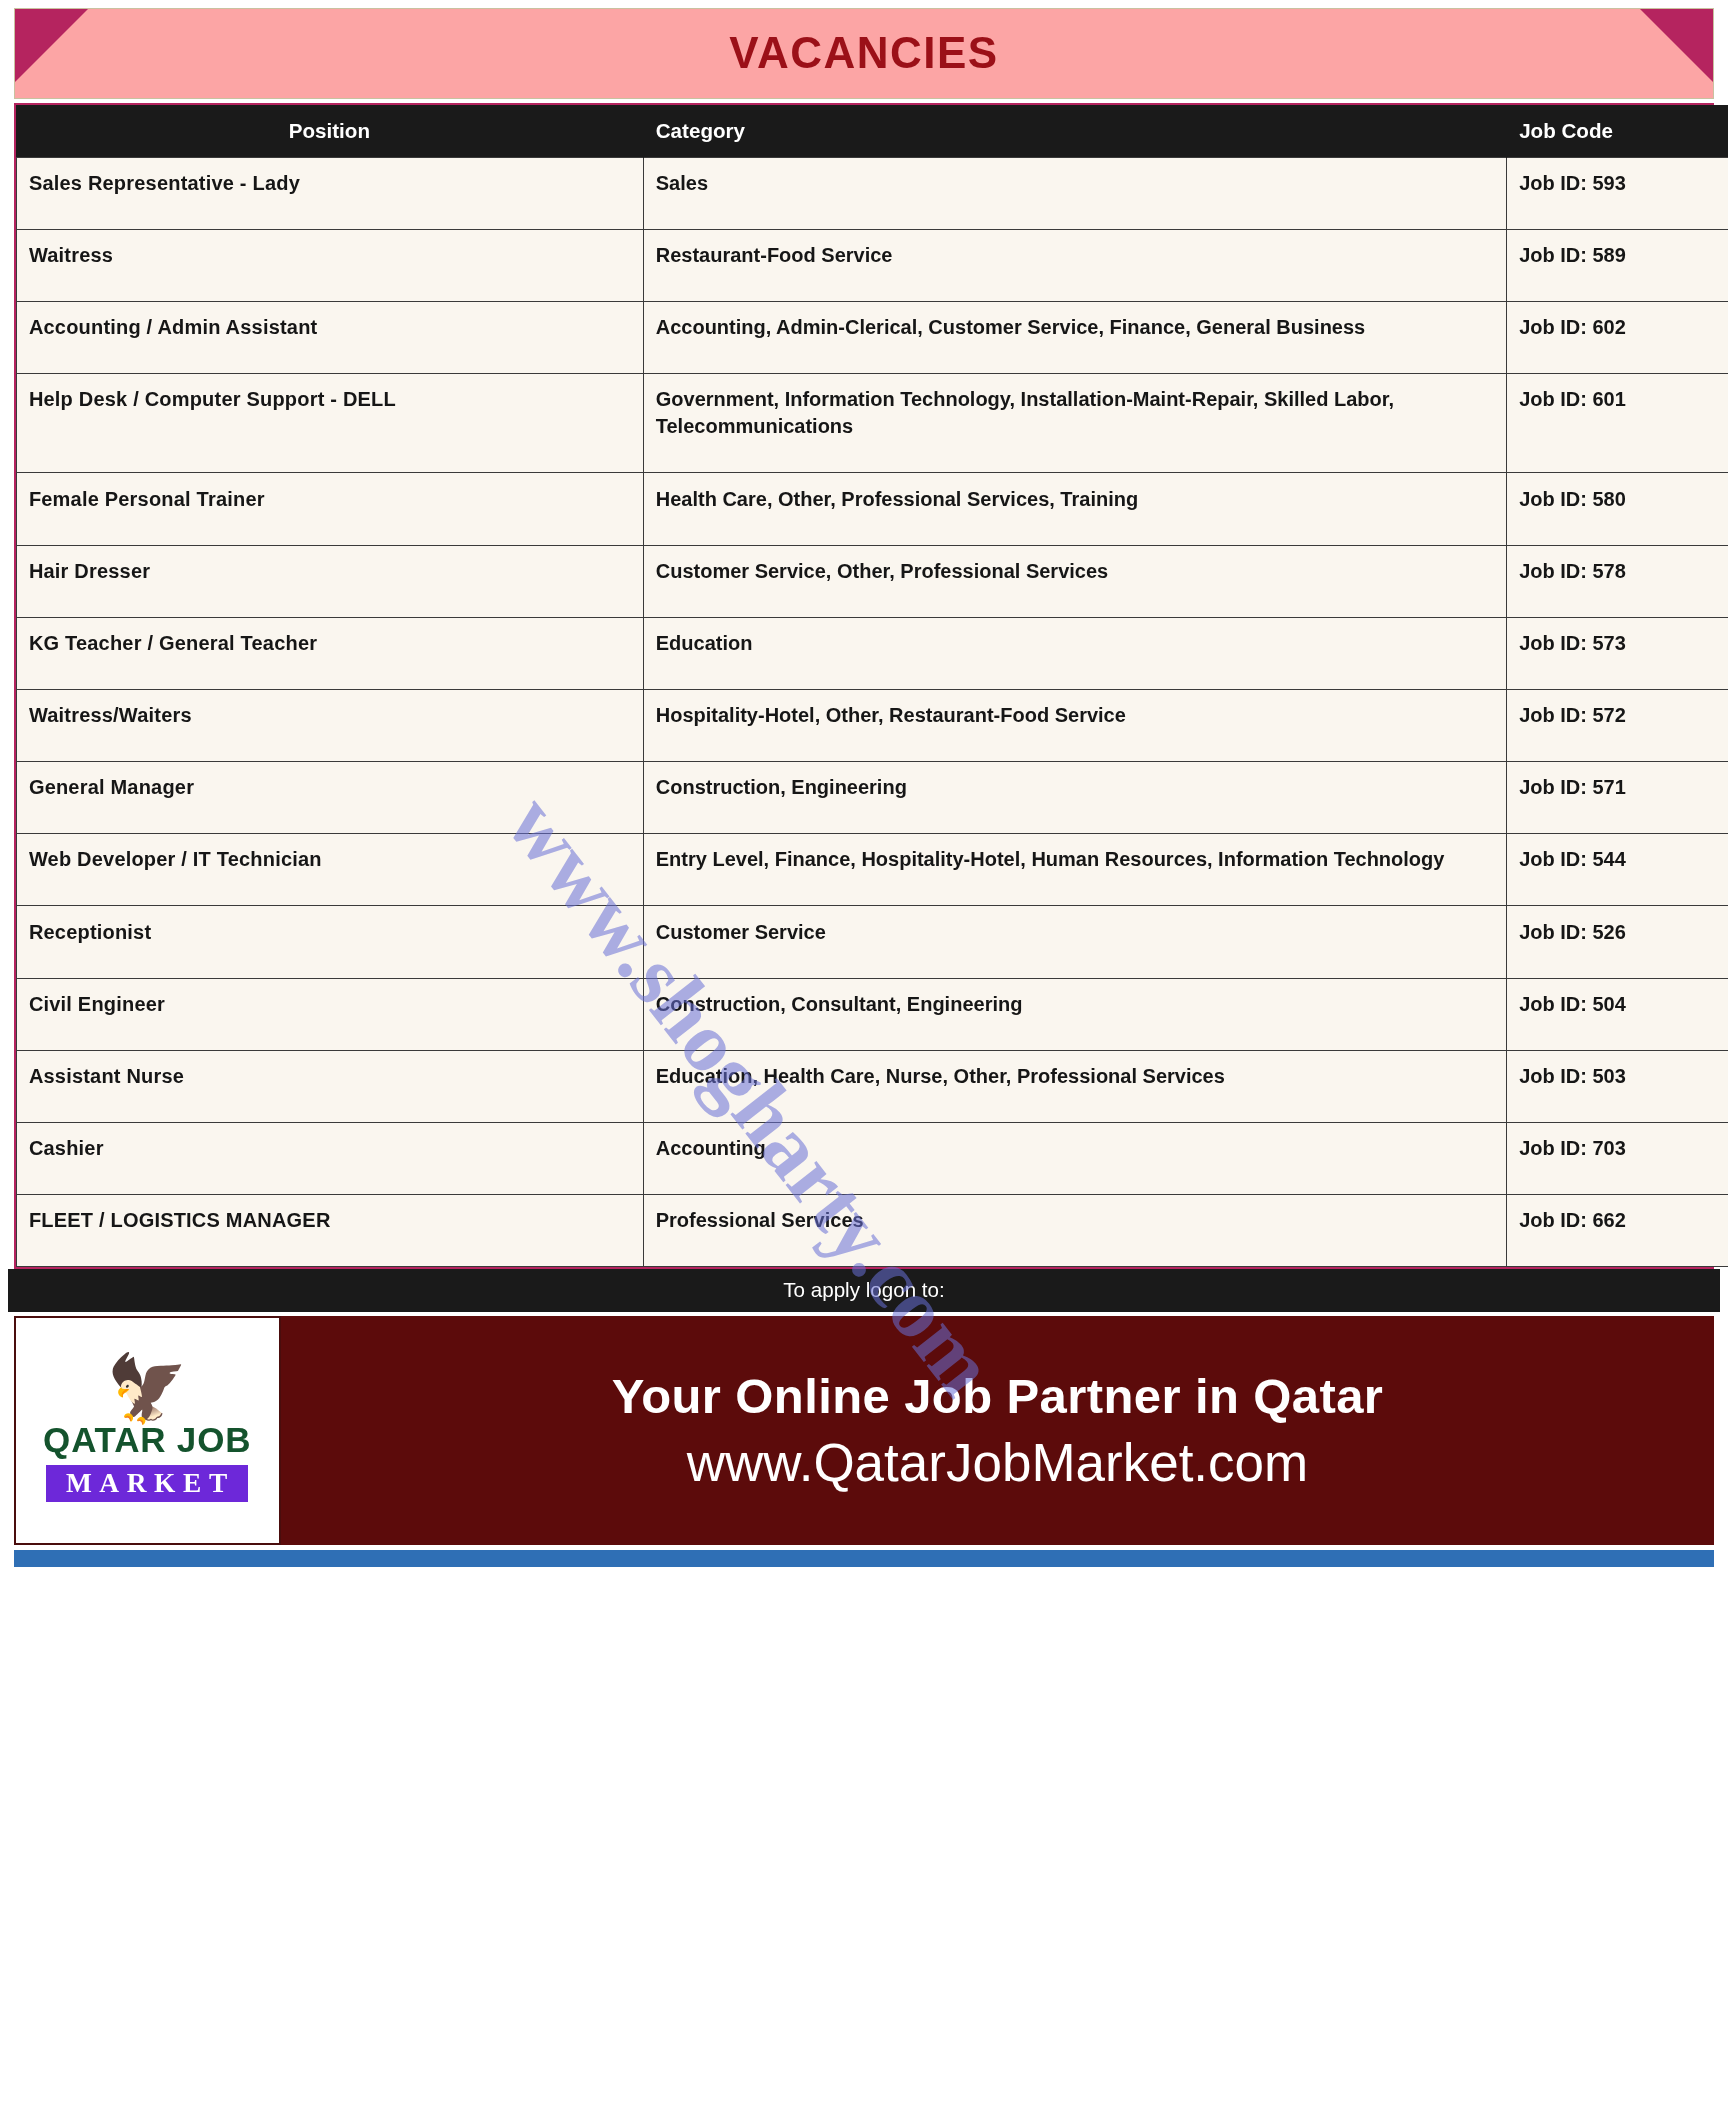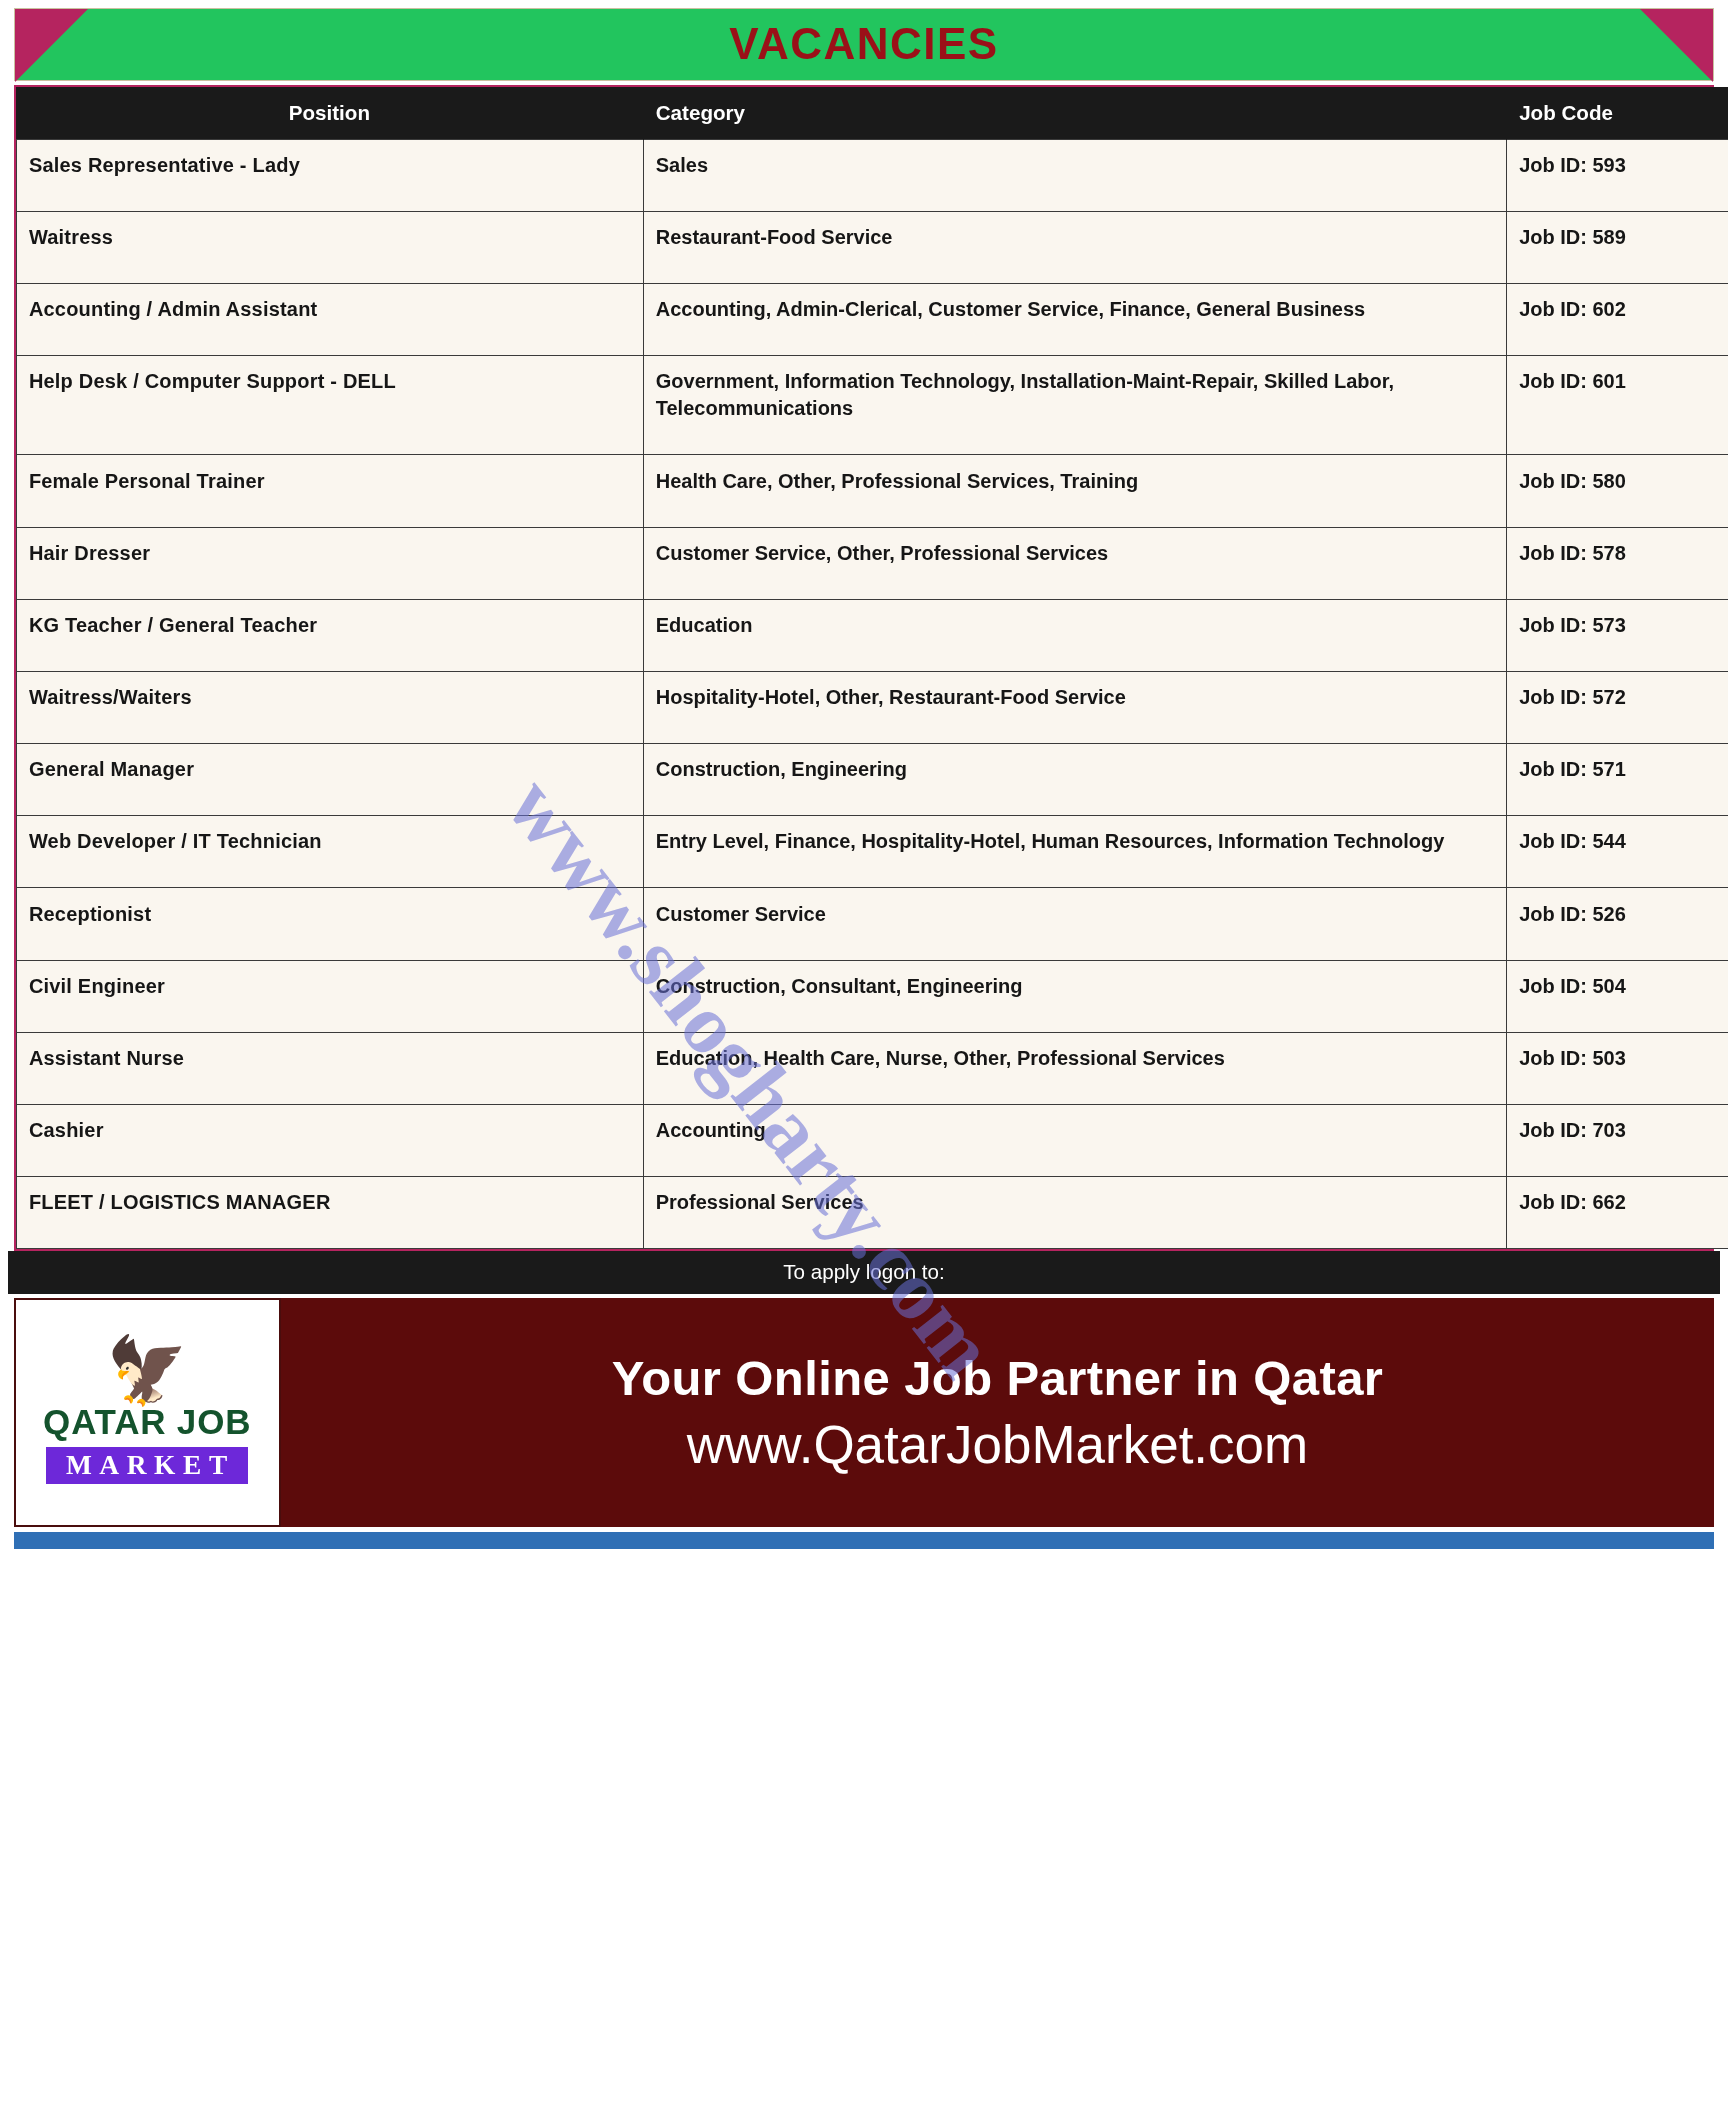--- a/index.html
+++ b/index.html
@@ -19,22 +19,22 @@
     width: 1728px;
     height: 2108px;
     background: #ffffff;
     box-sizing: border-box;
   }
 
   
   .header-band {
     position: relative;
     margin: 7.6px 13.7px 0 13.7px;
-    height: 73px;
-    background: #22c55e;
+    height: 91px;
+    background: #fca5a5;
     border: 1.5px solid #c9c1a0;
     box-sizing: border-box;
   }
   .header-title {
     position: absolute;
     left: 0; right: 0; top: 50%;
     transform: translateY(-50%);
     text-align: center;
     color: #9b1018;
     font-size: 44px;

